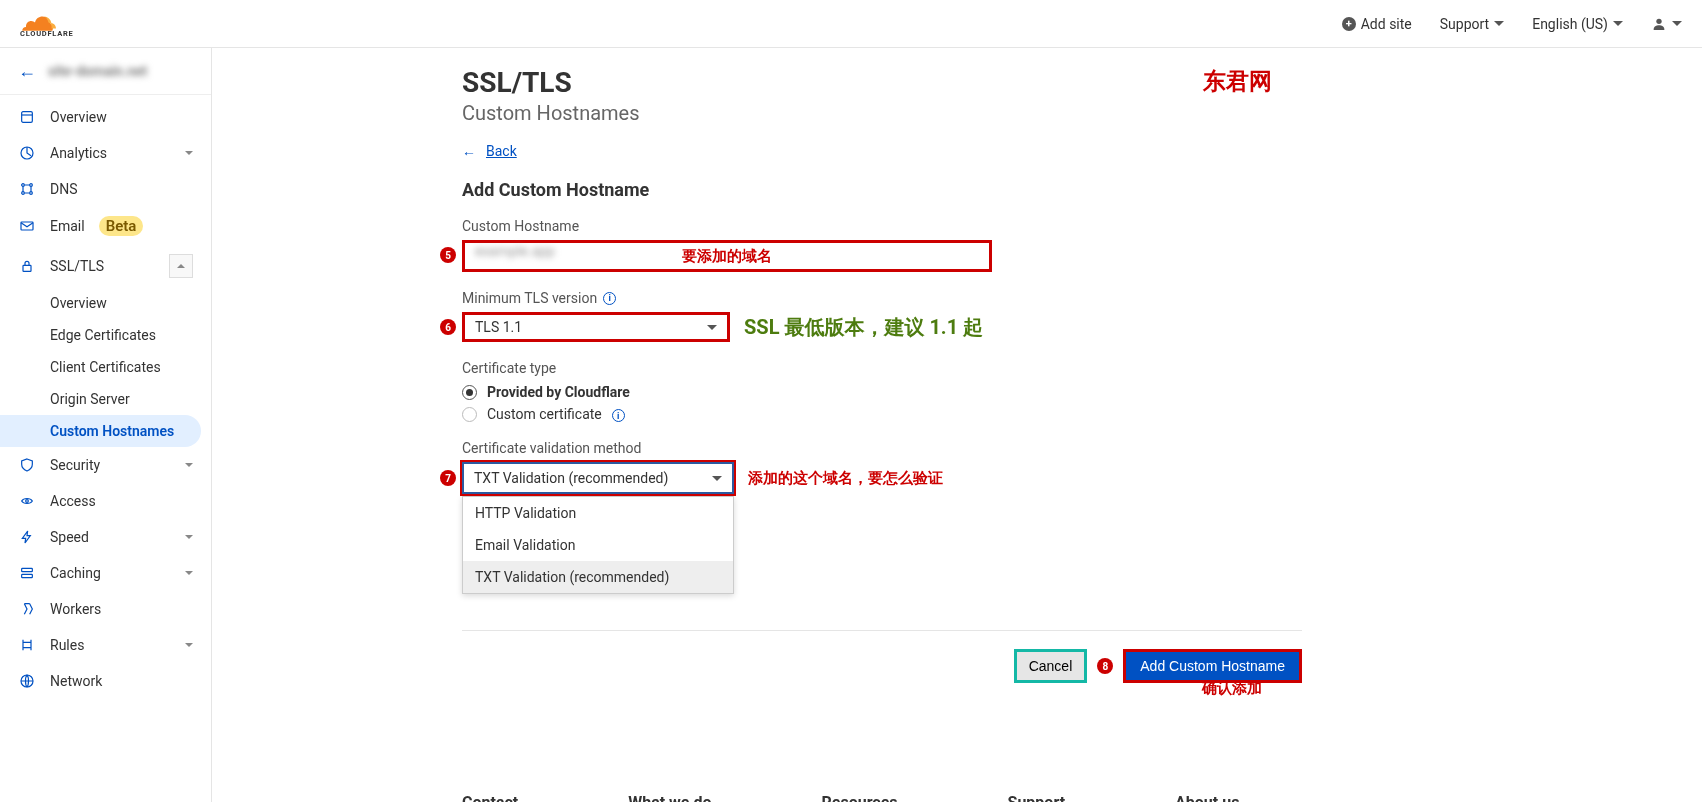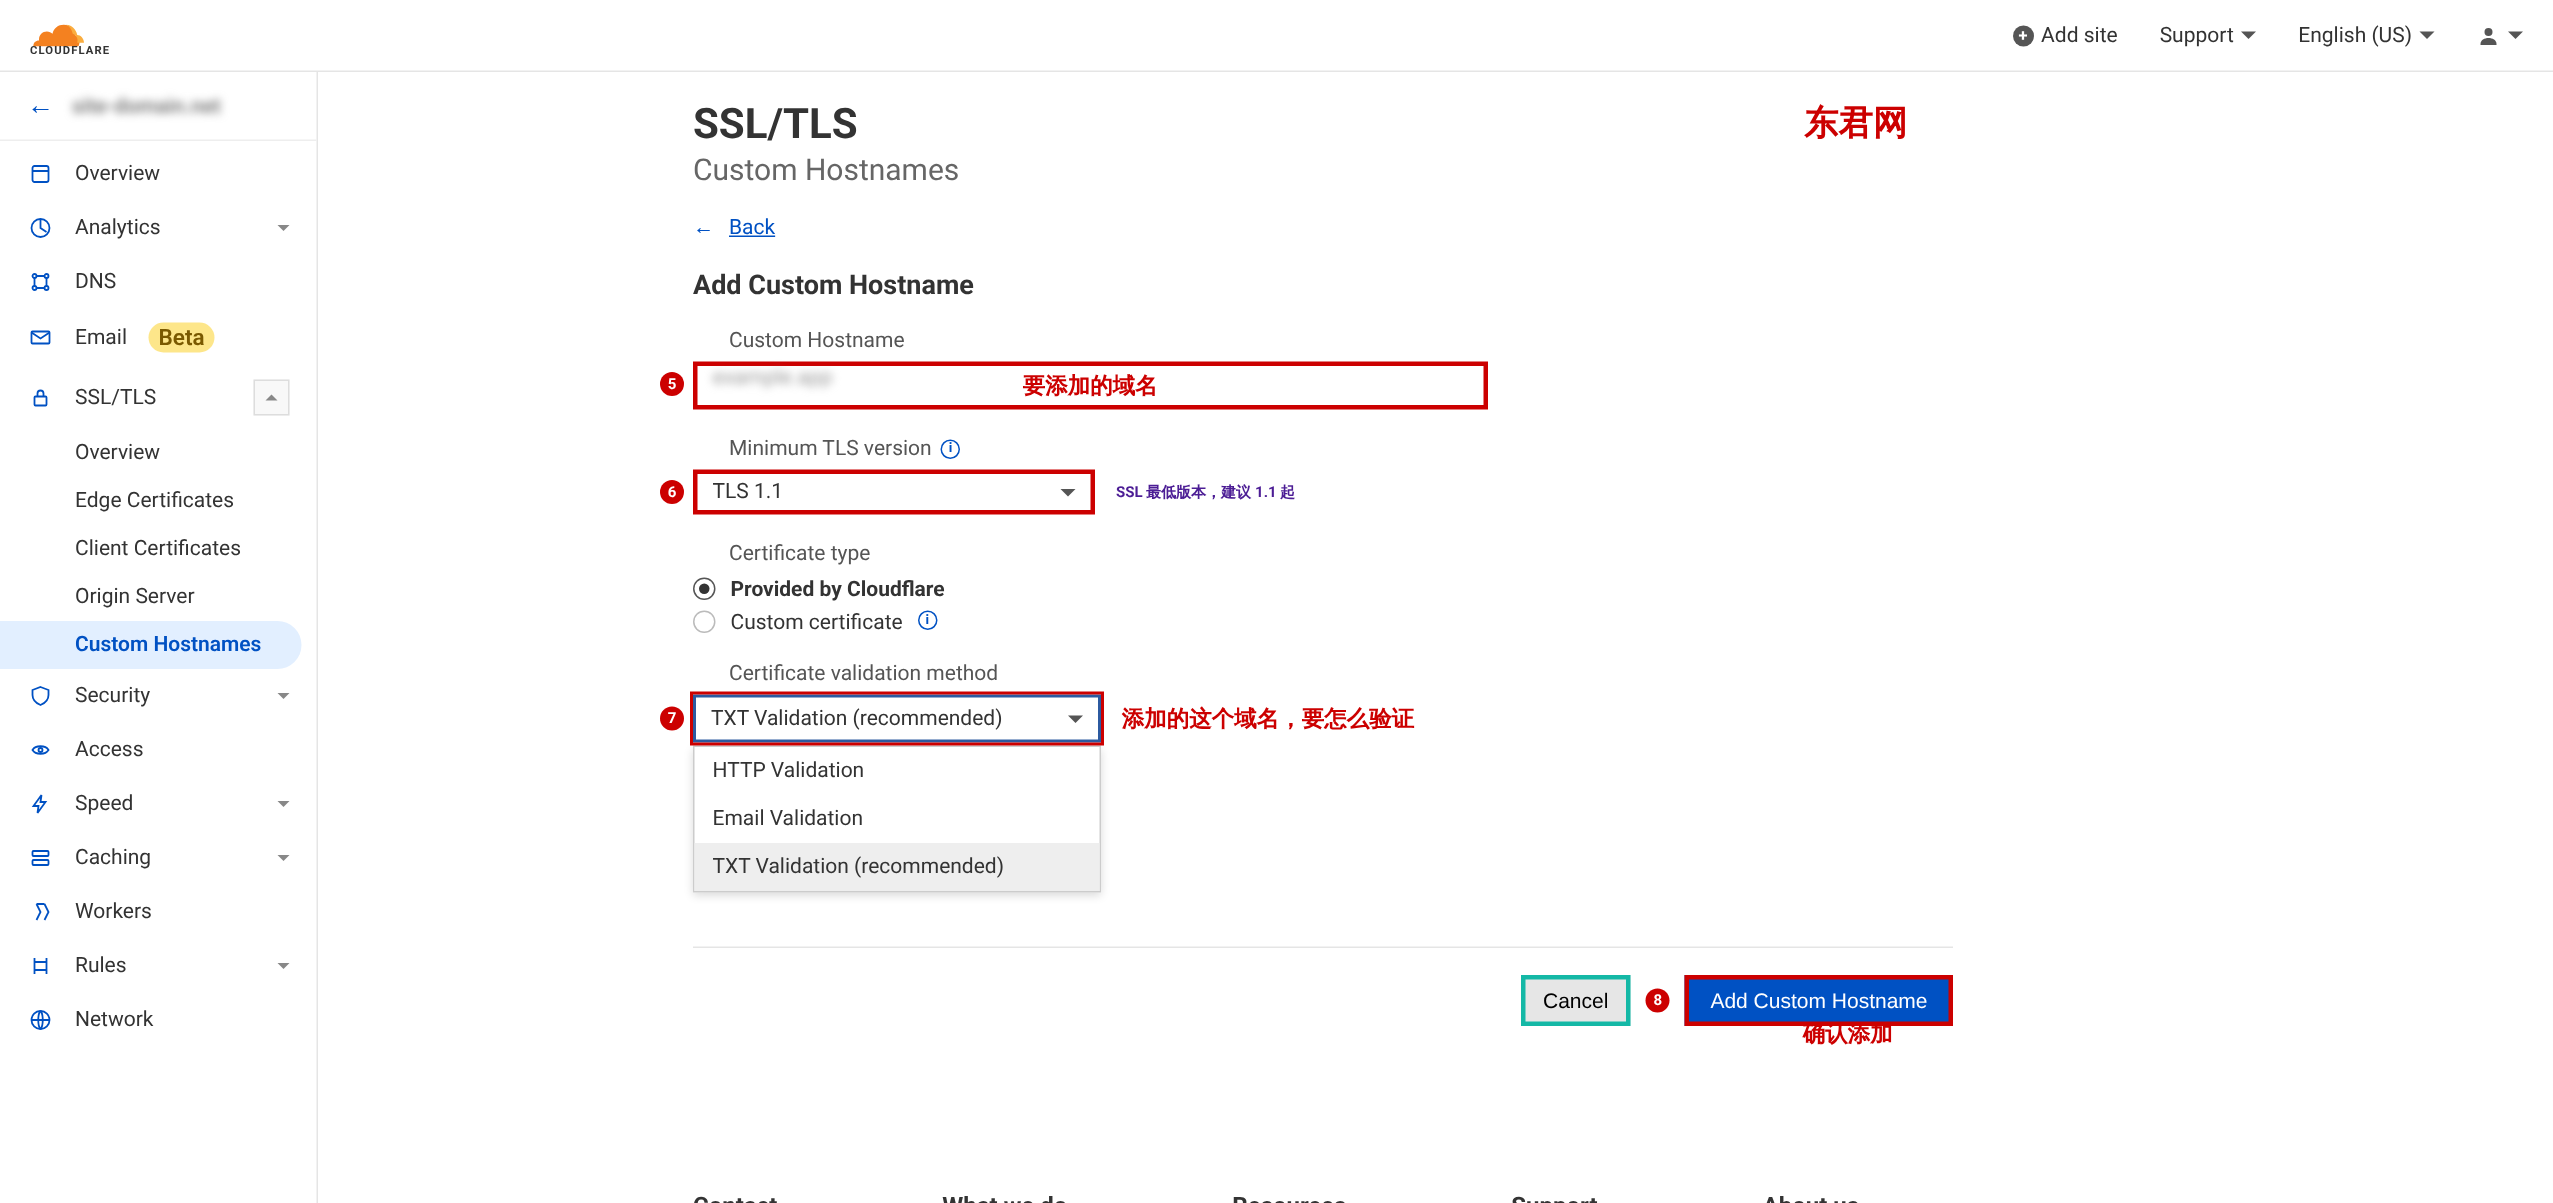--- a/index.html
+++ b/index.html
@@ -29,33 +29,33 @@
 .sub-item { padding: 8px 18px 8px 50px; cursor: pointer; color: #333; }
 .sub-item.active { background: #e2efff; color: #0051c3; font-weight: 600; border-radius: 0 18px 18px 0; margin-right: 10px; }
 
 .main { flex: 1; padding: 18px 30px 40px 250px; position: relative; min-height: 760px; }
 .page-title { font-size: 28px; font-weight: 700; color: #333; }
 .page-subtitle { font-size: 20px; color: #666; font-weight: 400; margin-top: 2px; }
 .back-link { display: flex; align-items: center; gap: 10px; margin-top: 18px; }
 .back-link a { color: #0051c3; text-decoration: underline; cursor: pointer; }
 .section-heading { font-size: 18px; font-weight: 700; margin-top: 20px; color: #333; }
 .form-group { margin-top: 18px; position: relative; }
-.label { font-size: 14px; color: #555; margin-bottom: 6px; display: flex; align-items: center; gap: 6px; margin-left: 24px; }
+.label { font-size: 14px; color: #555; margin-bottom: 6px; display: flex; align-items: center; gap: 6px; }
 .info-icon { width: 13px; height: 13px; border: 1.5px solid #0051c3; border-radius: 50%; display: inline-flex; align-items: center; justify-content: center; font-size: 9px; color: #0051c3; font-weight: 700; }
 
 .badge-num { position: absolute; left: -22px; width: 16px; height: 16px; border-radius: 50%; background: #c00; color: #fff; font-size: 10px; font-weight: 700; display: flex; align-items: center; justify-content: center; }
 
 .text-input { width: 530px; height: 32px; border: 3px solid #c00; padding: 0 10px; background: #fff; position: relative; }
 .text-input .blurred { filter: blur(3px); color: #999; }
 .anno-red { position: absolute; color: #c00; font-weight: 700; font-size: 15px; }
 
 .select-box { width: 268px; height: 30px; border: 3px solid #c00; display: flex; align-items: center; justify-content: space-between; padding: 0 10px; cursor: pointer; background: #fff; }
 .select-box-blue { width: 272px; height: 32px; border: 2px solid #2c5aa0; outline: 2px solid #c00; display: flex; align-items: center; justify-content: space-between; padding: 0 10px; cursor: pointer; background: #fff; }
 
-.radio-row { display: flex; align-items: flex-start; gap: 10px; margin-top: 8px; }
+.radio-row { display: flex; align-items: flex-end; gap: 10px; margin-top: 8px; }
 .radio { width: 15px; height: 15px; border: 1.5px solid #555; border-radius: 50%; display: flex; align-items: center; justify-content: center; cursor: pointer; }
 .radio.checked::after { content: ""; width: 7px; height: 7px; background: #333; border-radius: 50%; }
 .radio-label { font-size: 14px; }
 .radio-label.bold { font-weight: 700; }
 
 .dropdown-menu { width: 272px; border: 1px solid #ccc; background: #fff; box-shadow: 0 2px 6px rgba(0,0,0,0.15); margin-top: 2px; }
 .dropdown-option { padding: 8px 12px; cursor: pointer; font-size: 14px; }
 .dropdown-option.selected { background: #eee; }
 
 .actions-row { display: flex; justify-content: flex-end; align-items: center; gap: 10px; border-top: 1px solid #e5e5e5; padding-top: 18px; margin-top: 36px; width: 840px; position: relative; }
@@ -283,21 +283,21 @@
       <div class="label">
         <span>Minimum TLS version</span>
         <span class="info-icon">i</span>
       </div>
       <div style="position:relative;display:flex;align-items:center;gap:14px;">
         <span class="badge-num" style="top:7px;">6</span>
         <div class="select-box">
           <span>TLS 1.1</span>
           <span class="caret-down"></span>
         </div>
-        <span style="color:#4c1d95;font-weight:700;font-size:10px;">SSL 最低版本，建议 1.1 起</span>
+        <span style="color:#4d7c0f;font-weight:700;font-size:20px;">SSL 最低版本，建议 1.1 起</span>
       </div>
     </div>
 
     <div class="form-group">
       <div class="label">Certificate type</div>
       <div class="radio-row">
         <span class="radio checked"></span>
         <span class="radio-label bold">Provided by Cloudflare</span>
       </div>
       <div class="radio-row" style="margin-top:6px;">

